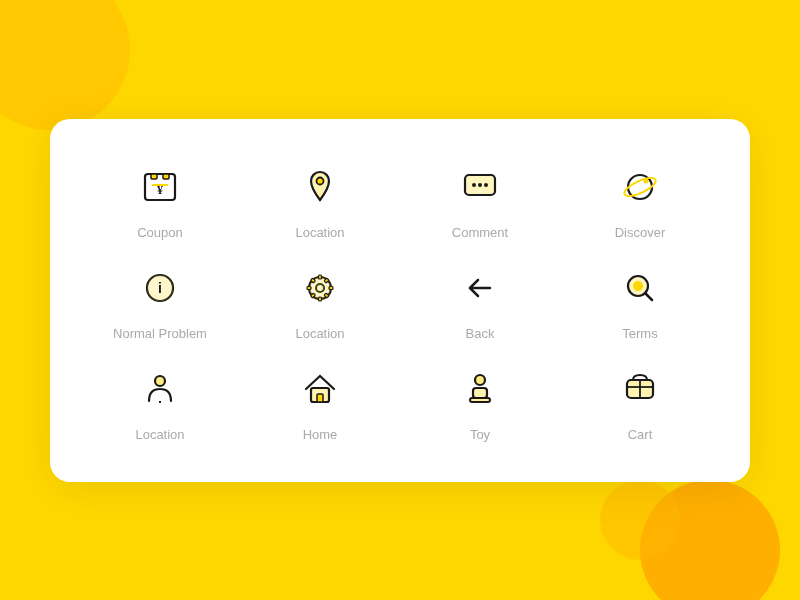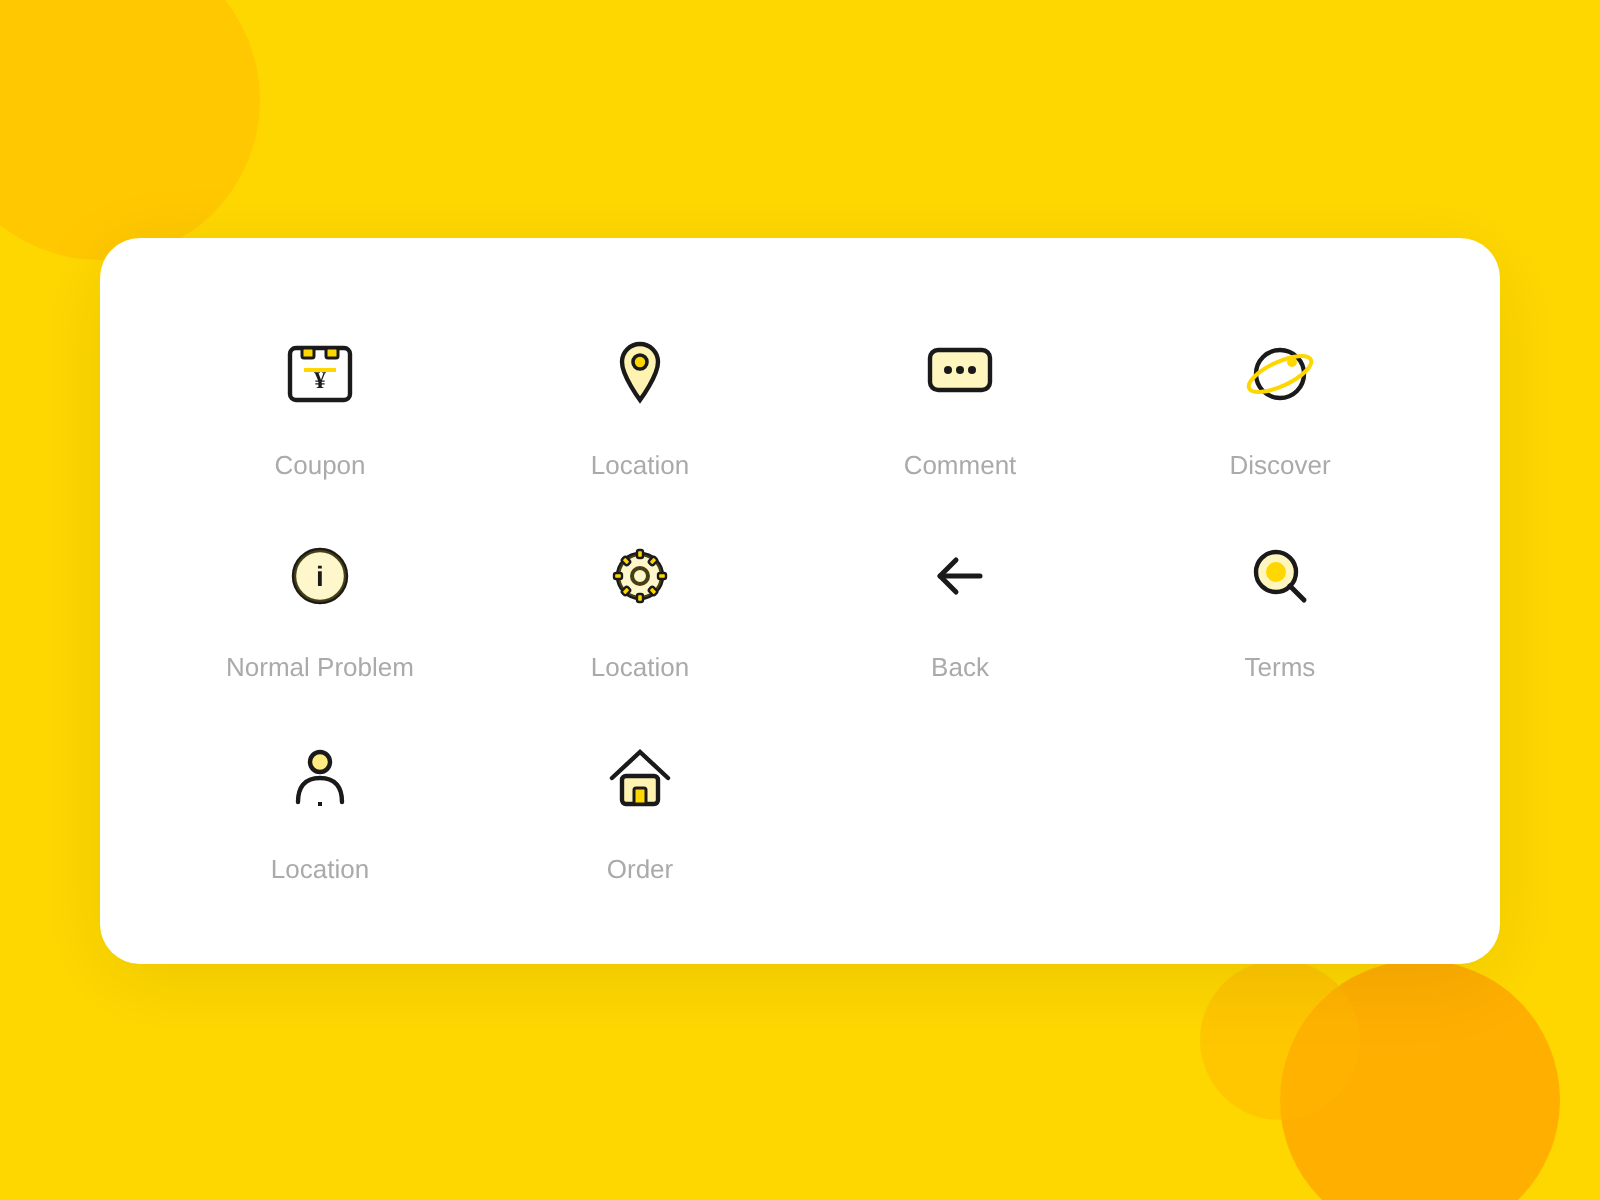--- a/index.html
+++ b/index.html
@@ -215,20 +215,43 @@
     </div>
 
     <div class="icon-item">
       <div class="icon-wrap">
         <svg width="44" height="44" viewBox="0 0 44 44" fill="none">
           <path d="M8 22 L22 9 L36 22" stroke="#1a1a1a" stroke-width="2.2" stroke-linecap="round" fill="none"></path>
           <rect x="13" y="21" width="18" height="14" rx="2" stroke="#1a1a1a" stroke-width="2.2" fill="#FFD700" fill-opacity="0.3"></rect>
           <rect x="19" y="27" width="6" height="8" rx="1" fill="#FFD700" stroke="#1a1a1a" stroke-width="1.5"></rect>
         </svg>
       </div>
-      <span class="icon-label">Order</span>
-    </div>
-
-
-
+      <span class="icon-label">Home</span>
+    </div>
+
+
+    <div class="icon-item">
+      <div class="icon-wrap">
+        <svg width="44" height="44" viewBox="0 0 44 44" fill="none">
+
+          <circle cx="22" cy="13" r="5" stroke="#1a1a1a" stroke-width="2.2" fill="#FFD700" fill-opacity="0.5"></circle>
+          <rect x="15" y="21" width="14" height="10" rx="3" stroke="#1a1a1a" stroke-width="2.2" fill="#FFD700" fill-opacity="0.3"></rect>
+          <rect x="12" y="31" width="20" height="4" rx="2" stroke="#1a1a1a" stroke-width="2" fill="#FFD700" fill-opacity="0.4"></rect>
+        </svg>
+      </div>
+      <span class="icon-label">Toy</span>
+    </div>
+
+    <div class="icon-item">
+      <div class="icon-wrap">
+        <svg width="44" height="44" viewBox="0 0 44 44" fill="none">
+          <rect x="9" y="13" width="26" height="18" rx="4" stroke="#1a1a1a" stroke-width="2.2" fill="#FFD700" fill-opacity="0.3"></rect>
+          <line x1="9" y1="20" x2="35" y2="20" stroke="#1a1a1a" stroke-width="1.8"></line>
+          <line x1="22" y1="13" x2="22" y2="31" stroke="#1a1a1a" stroke-width="1.8"></line>
+
+          <path d="M15 13 Q15 8 22 8 Q29 8 29 13" stroke="#1a1a1a" stroke-width="2" fill="none"></path>
+        </svg>
+      </div>
+      <span class="icon-label">Cart</span>
+    </div>
 
   </div>
 </div>
 
 </body></html>

